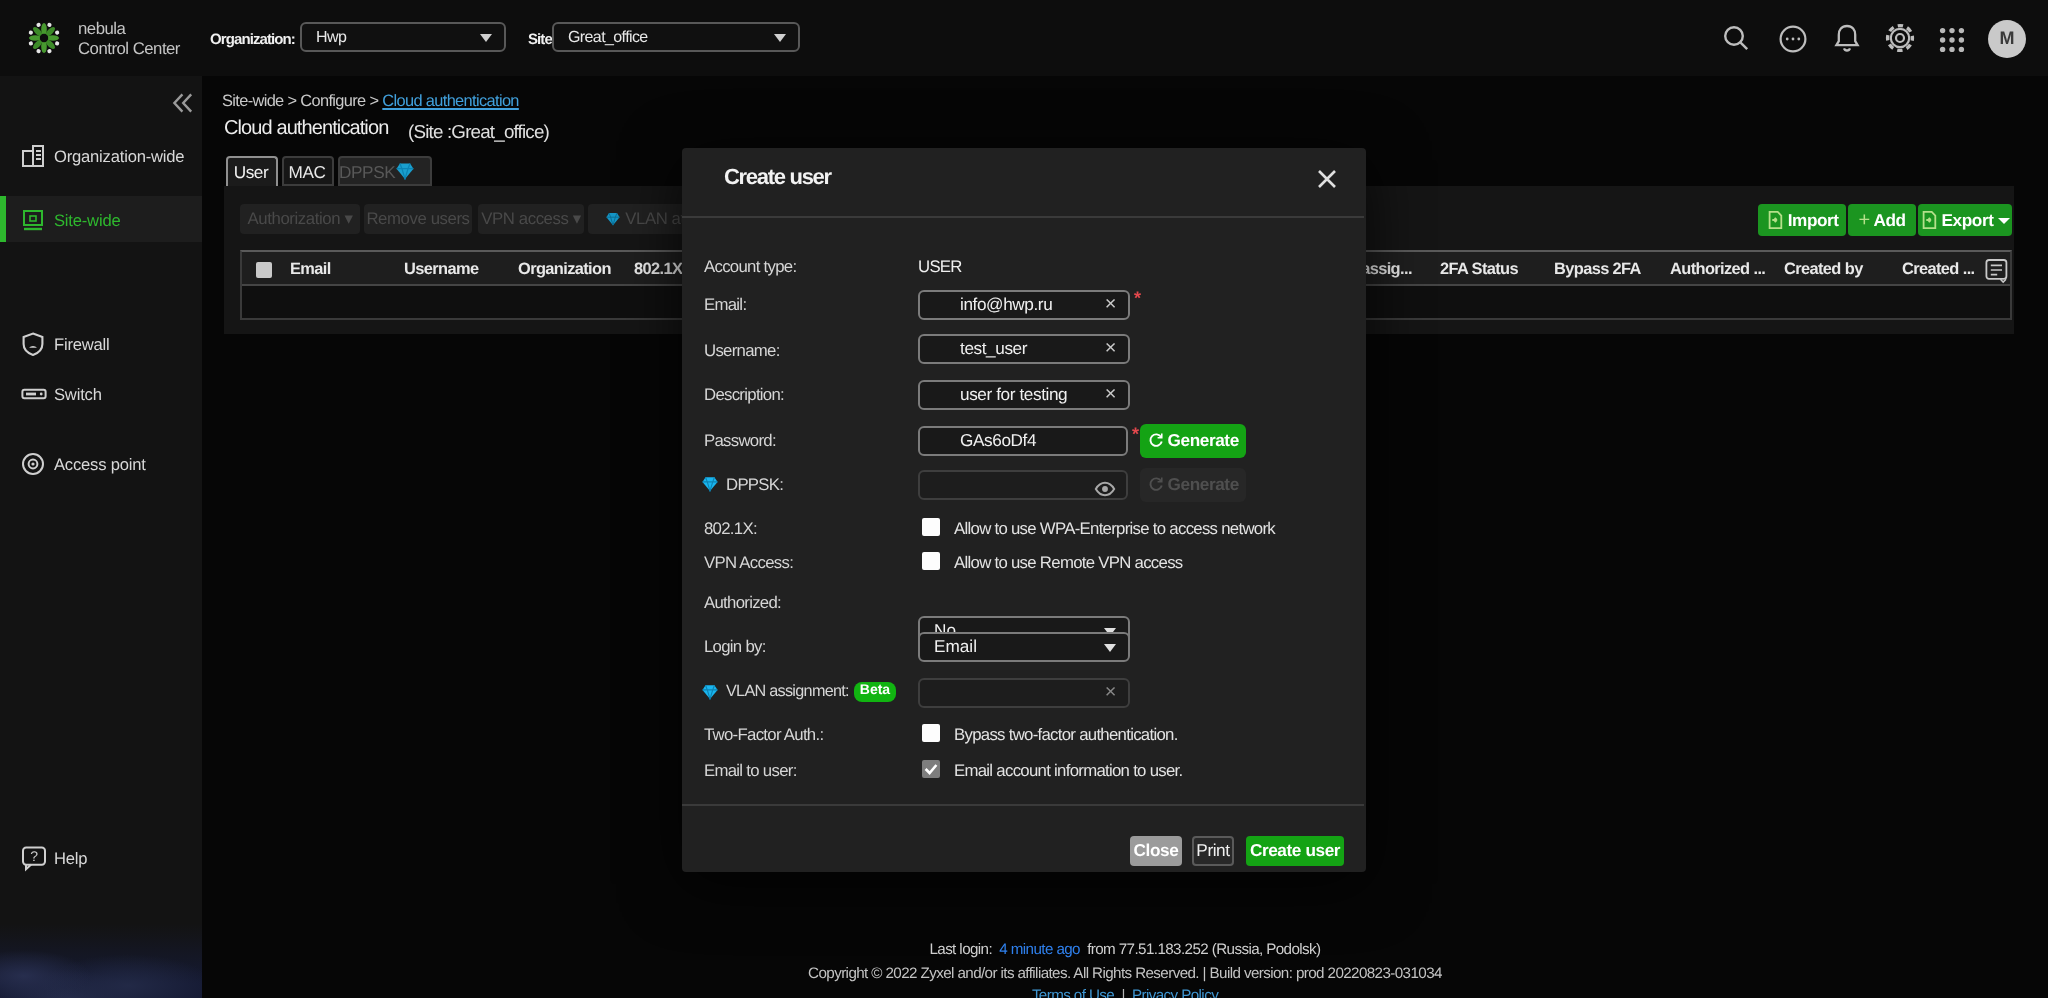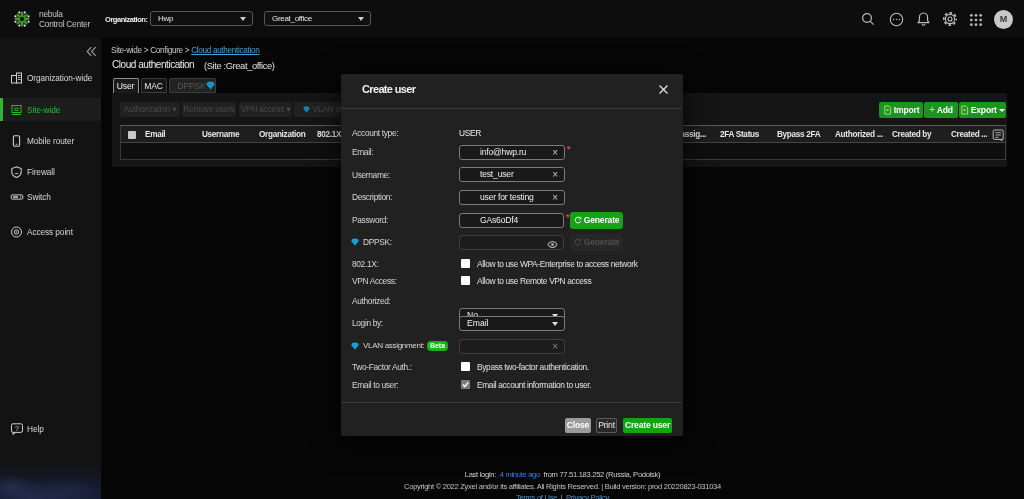--- a/index.html
+++ b/index.html
@@ -78,21 +78,21 @@
         <circle cx="0" cy="-7.1" r="1.05" transform="rotate(292.5)"></circle>
         <circle cx="0" cy="-7.1" r="1.05" transform="rotate(337.5)"></circle>
       </g>
       <circle cx="0" cy="0" r="2.1" fill="#0d0d0d"></circle>
     </g>
   </svg>
   <div class="abs txt" style="left:39px;top:9px;color:#c4c4c4;font-size:8.4px;line-height:10.4px;letter-spacing:-.25px">nebula<br>Control Center</div>
   <div class="abs txt" style="left:105px;top:14.5px;color:#f0f0f0;font-size:7.5px;font-weight:bold;letter-spacing:-.45px">Organization:</div>
   <div class="tbsel" style="left:150px;top:11px;width:103px">Hwp<span class="car"></span></div>
   <div class="abs txt" style="left:264px;top:14.5px;color:#f0f0f0;font-size:7.5px;font-weight:bold;letter-spacing:-.45px">Site:</div>
-  <div class="tbsel" style="left:264px;top:11px;width:107px">Great_office<span class="car"></span></div>
+  <div class="tbsel" style="left:276px;top:11px;width:124px">Great_office<span class="car"></span></div>
 
   <svg class="abs" style="left:861px;top:12px" width="14" height="14" viewBox="0 0 14 14" fill="none" stroke="#bdbdbd" stroke-width="1.2">
     <circle cx="6" cy="6" r="4.4"></circle>
       <line x1="9.3" y1="9.3" x2="12.6" y2="12.6"></line>
   </svg>
   <svg class="abs" style="left:889px;top:12px" width="15" height="15" viewBox="0 0 15 15" fill="none" stroke="#bdbdbd" stroke-width="1.1">
     <circle cx="7.5" cy="7.5" r="6.2"></circle>
     <circle cx="4.6" cy="7.5" r="0.7" fill="#bdbdbd" stroke="none"></circle>
     <circle cx="7.5" cy="7.5" r="0.7" fill="#bdbdbd" stroke="none"></circle>
     <circle cx="10.4" cy="7.5" r="0.7" fill="#bdbdbd" stroke="none"></circle>
@@ -139,27 +139,20 @@
   <div class="abs" style="left:0;top:60px;width:3px;height:23px;background:#2eb82e"></div>
   <div class="mitem" style="top:59.5px;color:#2eb82e">
     <svg width="13" height="13" viewBox="0 0 13 13" fill="none" stroke="#2eb82e" stroke-width="1">
       <rect x="2" y="2" width="9" height="7"></rect>
         <path d="M2 11 L11 11" stroke-width="1.2"></path>
         <rect x="5" y="4.5" width="3" height="2.5" stroke-width=".8"></rect>
     </svg>
     <span class="lbl">Site-wide</span>
   </div>
 
-  <div class="mitem" style="top:91px">
-    <svg width="13" height="13" viewBox="0 0 13 13" fill="none" stroke="#cfcfcf" stroke-width="1.1">
-      <rect x="3.4" y="1.3" width="6.2" height="10.4" rx="1.3"></rect>
-        <path d="M5.5 9.8 L7.5 9.8" stroke-width=".9"></path>
-    </svg>
-    <span class="lbl">Mobile router</span>
-  </div>
 
   <div class="mitem" style="top:122px">
     <svg width="13" height="13" viewBox="0 0 13 13" fill="none" stroke="#cfcfcf" stroke-width="1.05">
       <path d="M6.5 1.3 L11.2 3 L11.2 6.5 C11.2 9.4 9.3 11 6.5 12 C3.7 11 1.8 9.4 1.8 6.5 L1.8 3 Z"></path>
       <path d="M4.5 8.4 A2.6 2.6 0 0 1 8.5 8.4 Z" fill="#cfcfcf" stroke="none"></path>
     </svg>
     <span class="lbl">Firewall</span>
   </div>
 
   <div class="mitem" style="top:147px">
@@ -196,21 +189,21 @@
     radial-gradient(ellipse 50px 20px at 34px 38px, #252c4b 0%, rgba(16,18,32,0) 75%),
     linear-gradient(180deg, rgba(10,11,18,0) 0%, #151a33 80%)"></div>
 </div>
 
 <div class="abs txt" style="left:111px;top:46px;color:#c9c9c9;font-size:8.2px;letter-spacing:-.32px">Site-wide &gt; Configure &gt; <span style="color:#41a0dc;text-decoration:underline">Cloud authentication</span></div>
 <div class="abs txt" style="left:112px;top:59px;color:#ededed;font-size:10px;letter-spacing:-.45px">Cloud authentication</div>
 <div class="abs txt" style="left:204px;top:60px;color:#e0e0e0;font-size:9.4px;letter-spacing:-.4px">(Site :Great_office)</div>
 
 <div class="abs" style="left:112.5px;top:77.5px;width:26px;height:15.5px;background:#1b1b1b;border:1px solid #8f8f8f;border-bottom:none;border-radius:2px 2px 0 0;color:#f2f2f2;font-size:8.6px;text-align:center;line-height:14.5px;letter-spacing:-.2px">User</div>
 <div class="abs" style="left:140.5px;top:77.5px;width:26px;height:15.5px;background:#161616;border:1px solid #3c3c3c;border-radius:2px 2px 0 0;color:#e8e8e8;font-size:8.6px;text-align:center;line-height:14.5px;letter-spacing:-.2px">MAC</div>
-<div class="abs" style="left:168.5px;top:77.5px;width:47px;height:15.5px;background:#232323;border:1px solid #3c3c3c;border-radius:2px 2px 0 0;color:#585858;font-size:8.6px;text-align:right;line-height:14.5px;letter-spacing:-.2px">DPPSK<svg width="9" height="9" viewBox="0 0 10 10" style="vertical-align:-1.5px">
+<div class="abs" style="left:168.5px;top:77.5px;width:47px;height:15.5px;background:#232323;border:1px solid #3c3c3c;border-radius:2px 2px 0 0;color:#585858;font-size:8.6px;text-align:left;line-height:14.5px;letter-spacing:-.2px">DPPSK<svg width="9" height="9" viewBox="0 0 10 10" style="vertical-align:-1.5px">
       <polygon points="2.2,0.8 7.8,0.8 9.7,3.7 5,9.4 0.3,3.7" fill="#1a9fce"></polygon>
       <path d="M0.3,3.7 L9.7,3.7 M3.3,3.7 L5,9.4 L6.7,3.7 M2.2,0.8 L3.3,3.7 M7.8,0.8 L6.7,3.7" stroke="#0c84b4" stroke-width="0.7" fill="none"></path>
     </svg></div>
 
 <div class="abs" style="left:111.5px;top:93px;width:895px;height:73.5px;background:#151515"></div>
 
 <div class="dbtn" style="left:120px;top:102px;width:60px">Authorization ▾</div>
 <div class="dbtn" style="left:182px;top:102px;width:54px">Remove users</div>
 <div class="dbtn" style="left:239px;top:102px;width:53px">VPN access ▾</div>
 <div class="dbtn" style="left:294px;top:102px;width:60px"><svg width="7" height="7" viewBox="0 0 10 10" style="vertical-align:-1px">

